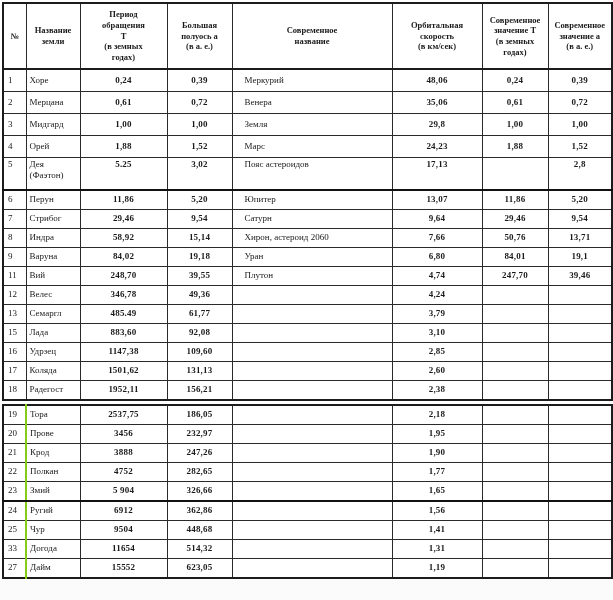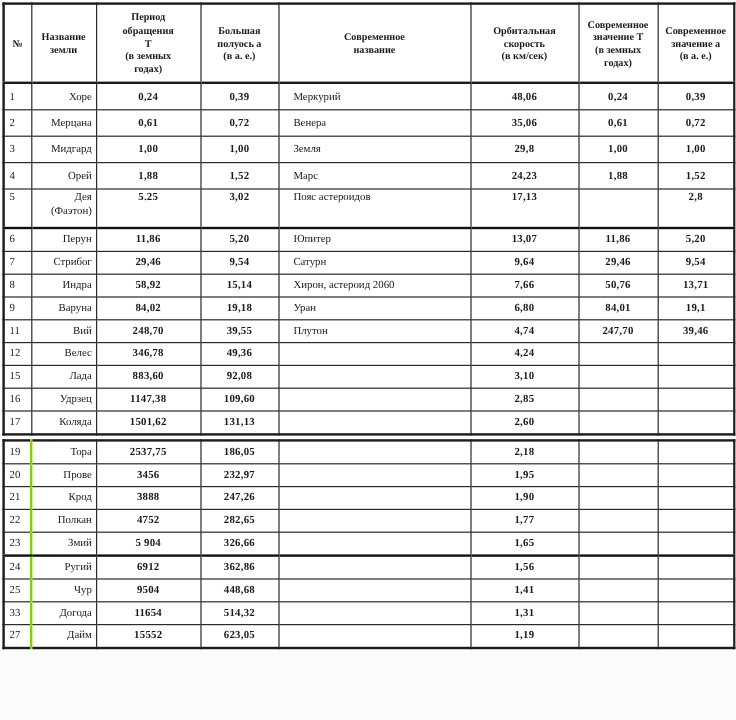--- a/index.html
+++ b/index.html
@@ -35,21 +35,21 @@
     font-weight:bold;
     text-align:center;
     vertical-align:middle;
     white-space:pre-line;
     height:60px;
     border-bottom:2px solid #1c1c1c;
     padding:2px 1px;
   }
   td{vertical-align:middle;}
   td.num{text-align:left;padding-left:4px;}
-  td.name{text-align:right;white-space:pre-line;}
+  td.name{text-align:left;white-space:pre-line;}
   td.val{text-align:center;font-weight:bold;letter-spacing:0.2px;}
   td.modern{text-align:left;padding-left:12px;}
   tr.h22 td{height:19px;}
   tr.h18 td{height:16px;}
   tr.h19 td{height:16px;}
   tr.row5 td{height:29px;vertical-align:top;}
   tr.thick td{border-bottom:2px solid #111;}
   table.t2 td.num{border-right:2px solid #84cc16;}
 </style>
 </head>
@@ -200,20 +200,30 @@
           <td class="num">12</td>
           <td class="name">Велес</td>
           <td class="val">346,78</td>
           <td class="val">49,36</td>
           <td class="modern"></td>
           <td class="val">4,24</td>
           <td class="val"></td>
           <td class="val"></td>
         </tr>
         <tr class="h18">
+          <td class="num">13</td>
+          <td class="name">Семаргл</td>
+          <td class="val">485.49</td>
+          <td class="val">61,77</td>
+          <td class="modern"></td>
+          <td class="val">3,79</td>
+          <td class="val"></td>
+          <td class="val"></td>
+        </tr>
+        <tr class="h18">
           <td class="num">15</td>
           <td class="name">Лада</td>
           <td class="val">883,60</td>
           <td class="val">92,08</td>
           <td class="modern"></td>
           <td class="val">3,10</td>
           <td class="val"></td>
           <td class="val"></td>
         </tr>
         <tr class="h18">
@@ -226,20 +236,30 @@
           <td class="val"></td>
           <td class="val"></td>
         </tr>
         <tr class="h18">
           <td class="num">17</td>
           <td class="name">Коляда</td>
           <td class="val">1501,62</td>
           <td class="val">131,13</td>
           <td class="modern"></td>
           <td class="val">2,60</td>
+          <td class="val"></td>
+          <td class="val"></td>
+        </tr>
+        <tr class="h18">
+          <td class="num">18</td>
+          <td class="name">Радегост</td>
+          <td class="val">1952,11</td>
+          <td class="val">156,21</td>
+          <td class="modern"></td>
+          <td class="val">2,38</td>
           <td class="val"></td>
           <td class="val"></td>
         </tr>
       </tbody>
   </table>
   <table class="t2">
     <colgroup>
         <col style="width: 23px;">
         <col style="width: 54px;">
         <col style="width: 87px;">

